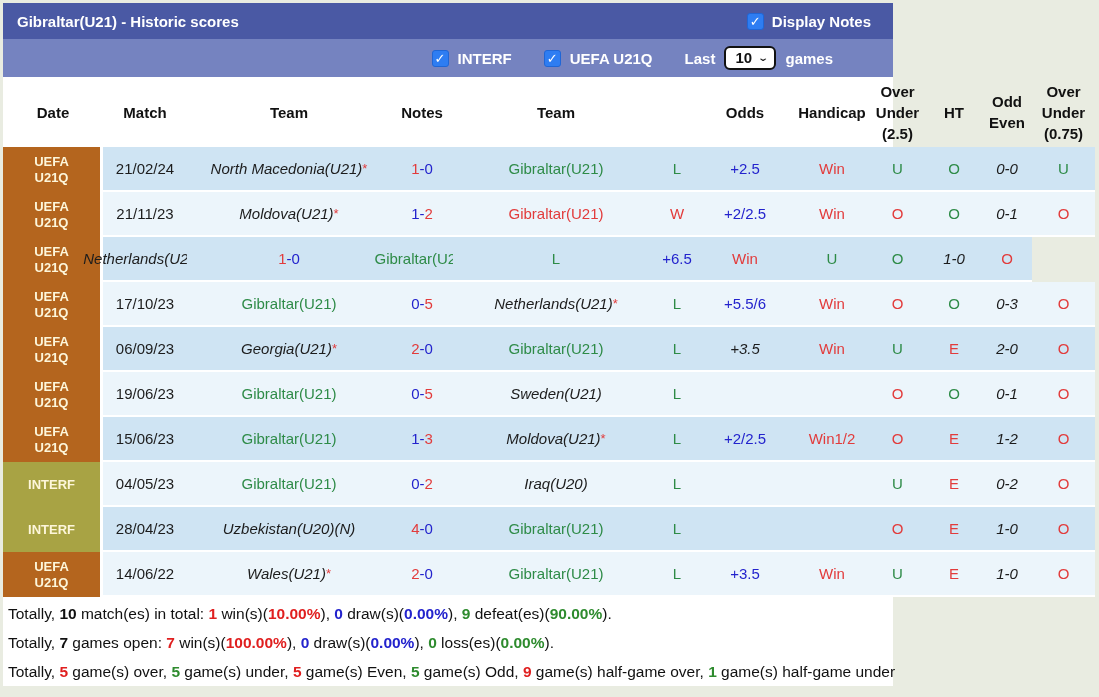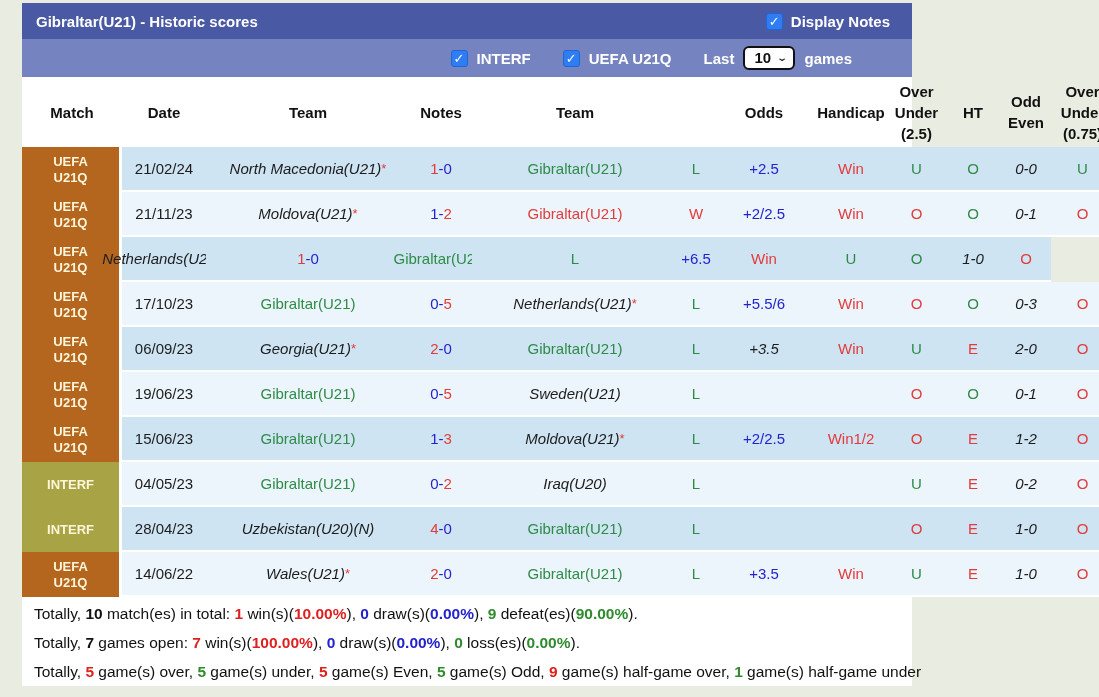--- a/index.html
+++ b/index.html
@@ -2,21 +2,21 @@
 <html><head>
 <meta charset="utf-8">
 <style>
   * { box-sizing: border-box; }
   html,body { margin:0; padding:0; }
   body {
     width:1099px; height:697px; position:relative; overflow:hidden;
     background:#e9ece1;
     font-family:"Liberation Sans","DejaVu Sans",sans-serif;
   }
-  .page { position:absolute; left:3px; top:3px; width:890px; background:#22c55e;margin-left:19px; }
+  .page { position:absolute; left:3px; top:3px; width:890px; background:#22c55e; }
 
   
   .titlebar {
     height:36px; background:#4a59a4; color:#ffffff;
     display:flex; align-items:center; justify-content:space-between;
     padding:0 22px 0 14px; font-size:15px; font-weight:bold;
   }
   .titlebar .right { display:flex; align-items:center; gap:8px; }
 
   
@@ -70,21 +70,21 @@
   .cell.match.interf .lbl { width:auto; }
 
   .c-green { color:#2e8b47; }
   .c-red   { color:#e23b3b; }
   .c-blue  { color:#2323cd; }
   .c-black { color:#1c1c1c;font-style:italic; }
   .star { color:#e23b3b; vertical-align:top; font-size:13px; line-height:12px; }
   .date-cell { color:#333333; }
 
   
-  .footer { background:#ffffff; padding:2px 0 0 12px; }
+  .footer { background:#ffffff; padding:2px 0 0 5px; }
   .fline { font-size:15.5px; color:#111111; line-height:29px; white-space:nowrap; }
   .fline .b { font-weight:bold; }
   .fline .red   { font-weight:bold; color:#e01f1f; }
   .fline .blue  { font-weight:bold; color:#2323cd; }
   .fline .green { font-weight:bold; color:#2e8b2e; }
 </style>
 </head>
 <body>
 
 <div class="page">
@@ -106,22 +106,22 @@
     <span class="gap"></span>
     <span>Last</span>
     <span class="select">
       <span>10</span>
       <span class="chev">⌄</span>
     </span>
     <span>games</span>
   </div>
 
   <div class="grid-row thead">
+      <div class="hcell">Date</div>
       <div class="hcell">Match</div>
-      <div class="hcell">Date</div>
       <div class="hcell">Team</div>
       <div class="hcell">Notes</div>
       <div class="hcell">Team</div>
       <div class="hcell"></div>
       <div class="hcell">Odds</div>
       <div class="hcell">Handicap</div>
       <div class="hcell">Over Under (2.5)</div>
       <div class="hcell">HT</div>
       <div class="hcell">Odd Even</div>
       <div class="hcell">Over Under (0.75)</div>

